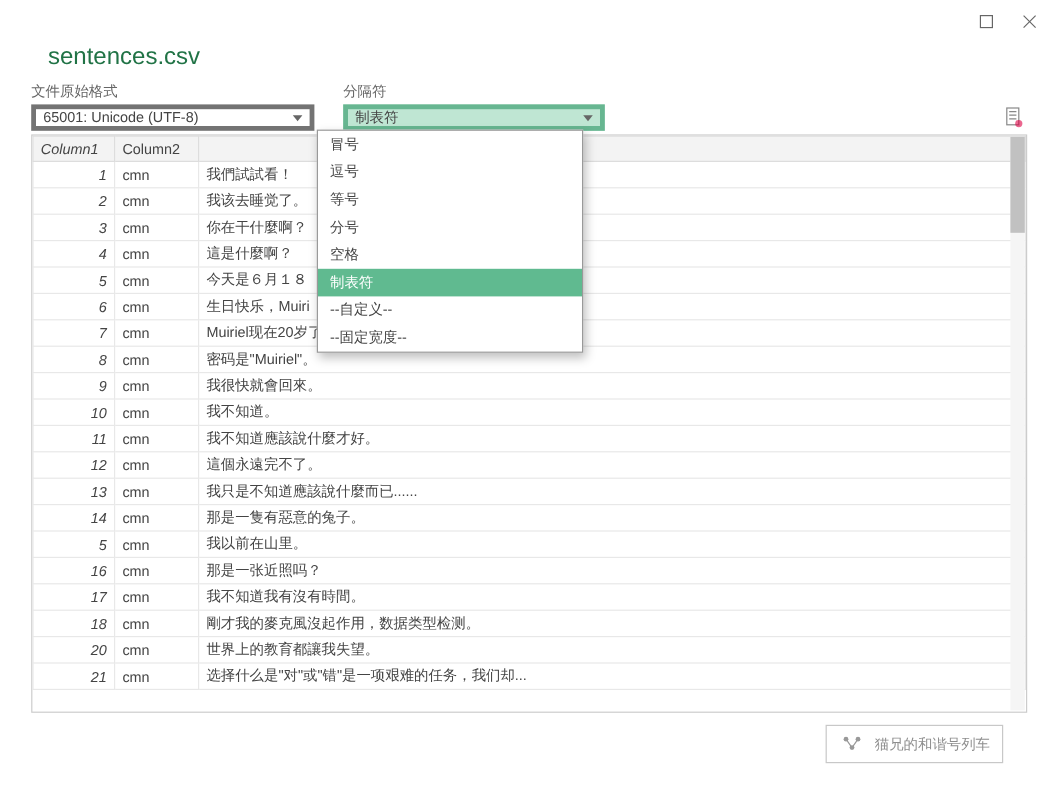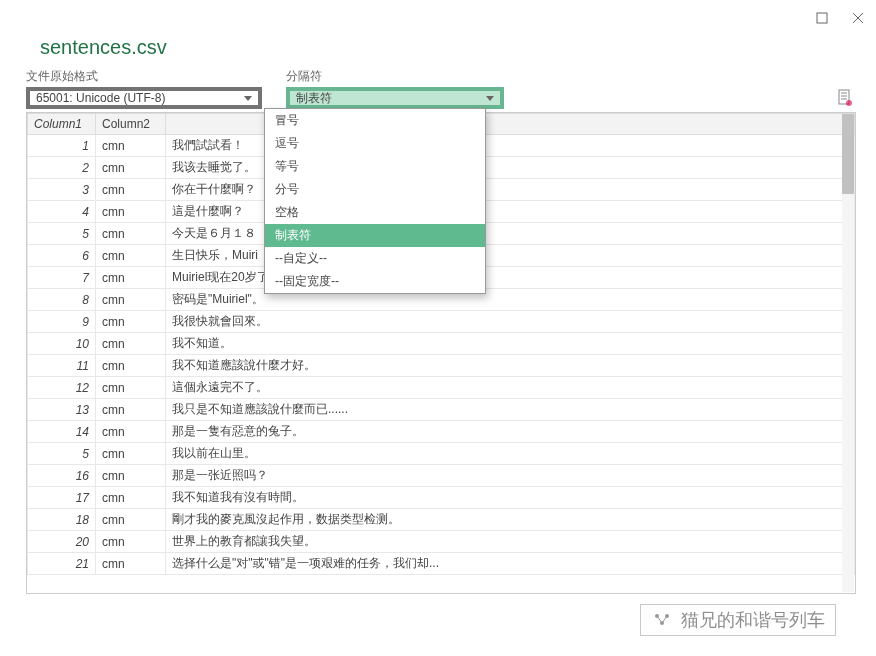--- a/index.html
+++ b/index.html
@@ -24,21 +24,21 @@
 .dd-item.selected { background: #60ba90; color: #fff; }
 .grid-wrap { position: absolute; top: 112px; left: 26px; right: 20px; bottom: 62px; border: 1px solid #ccc; overflow: hidden; }
 .grid { width: 100%; border-collapse: collapse; }
 .grid th { background: #f3f3f3; border: 1px solid #ddd; padding: 3px 6px; text-align: left; font-weight: normal; color: #444; height: 20px; margin-left: 39px; }
 .grid td { border: 1px solid #e8e8e8; padding: 2px 6px; height: 20px; font-size: 12px; color: #444; }
 .col-idx { width: 68px; text-align: right; font-style: italic; padding-right: 10px; }
 .col-c2 { width: 70px; }
 .col-c3 { }
 .scrollbar-v { position: absolute; right: 22px; top: 114px; bottom: 64px; width: 12px; background: #f5f5f5; }
 .sb-thumb { position: absolute; top: 0; left: 0; right: 0; height: 80px; background: #c1c1c1; }
-.watermark { position: absolute; bottom: 20px; right: 40px; height: 32px; display: flex; align-items: center; gap: 8px; color: #7a7a7a; font-size: 18px; border: 1px solid #bfbfbf; padding: 4px 10px; opacity: 0.85; }
+.watermark { position: absolute; bottom: 20px; right: 40px; height: 32px; display: flex; align-items: center; gap: 8px; color: #7a7a7a; font-size: 12px; border: 1px solid #bfbfbf; padding: 4px 10px; opacity: 0.85; }
 .wm-dots { width: 22px; height: 18px; }
 </style>
 </head>
 <body>
 
 <div class="titlebar">
   <div class="tb-btn">
       <svg width="12" height="12">
         <rect x="1" y="1" width="10" height="10"></rect>
       </svg>

